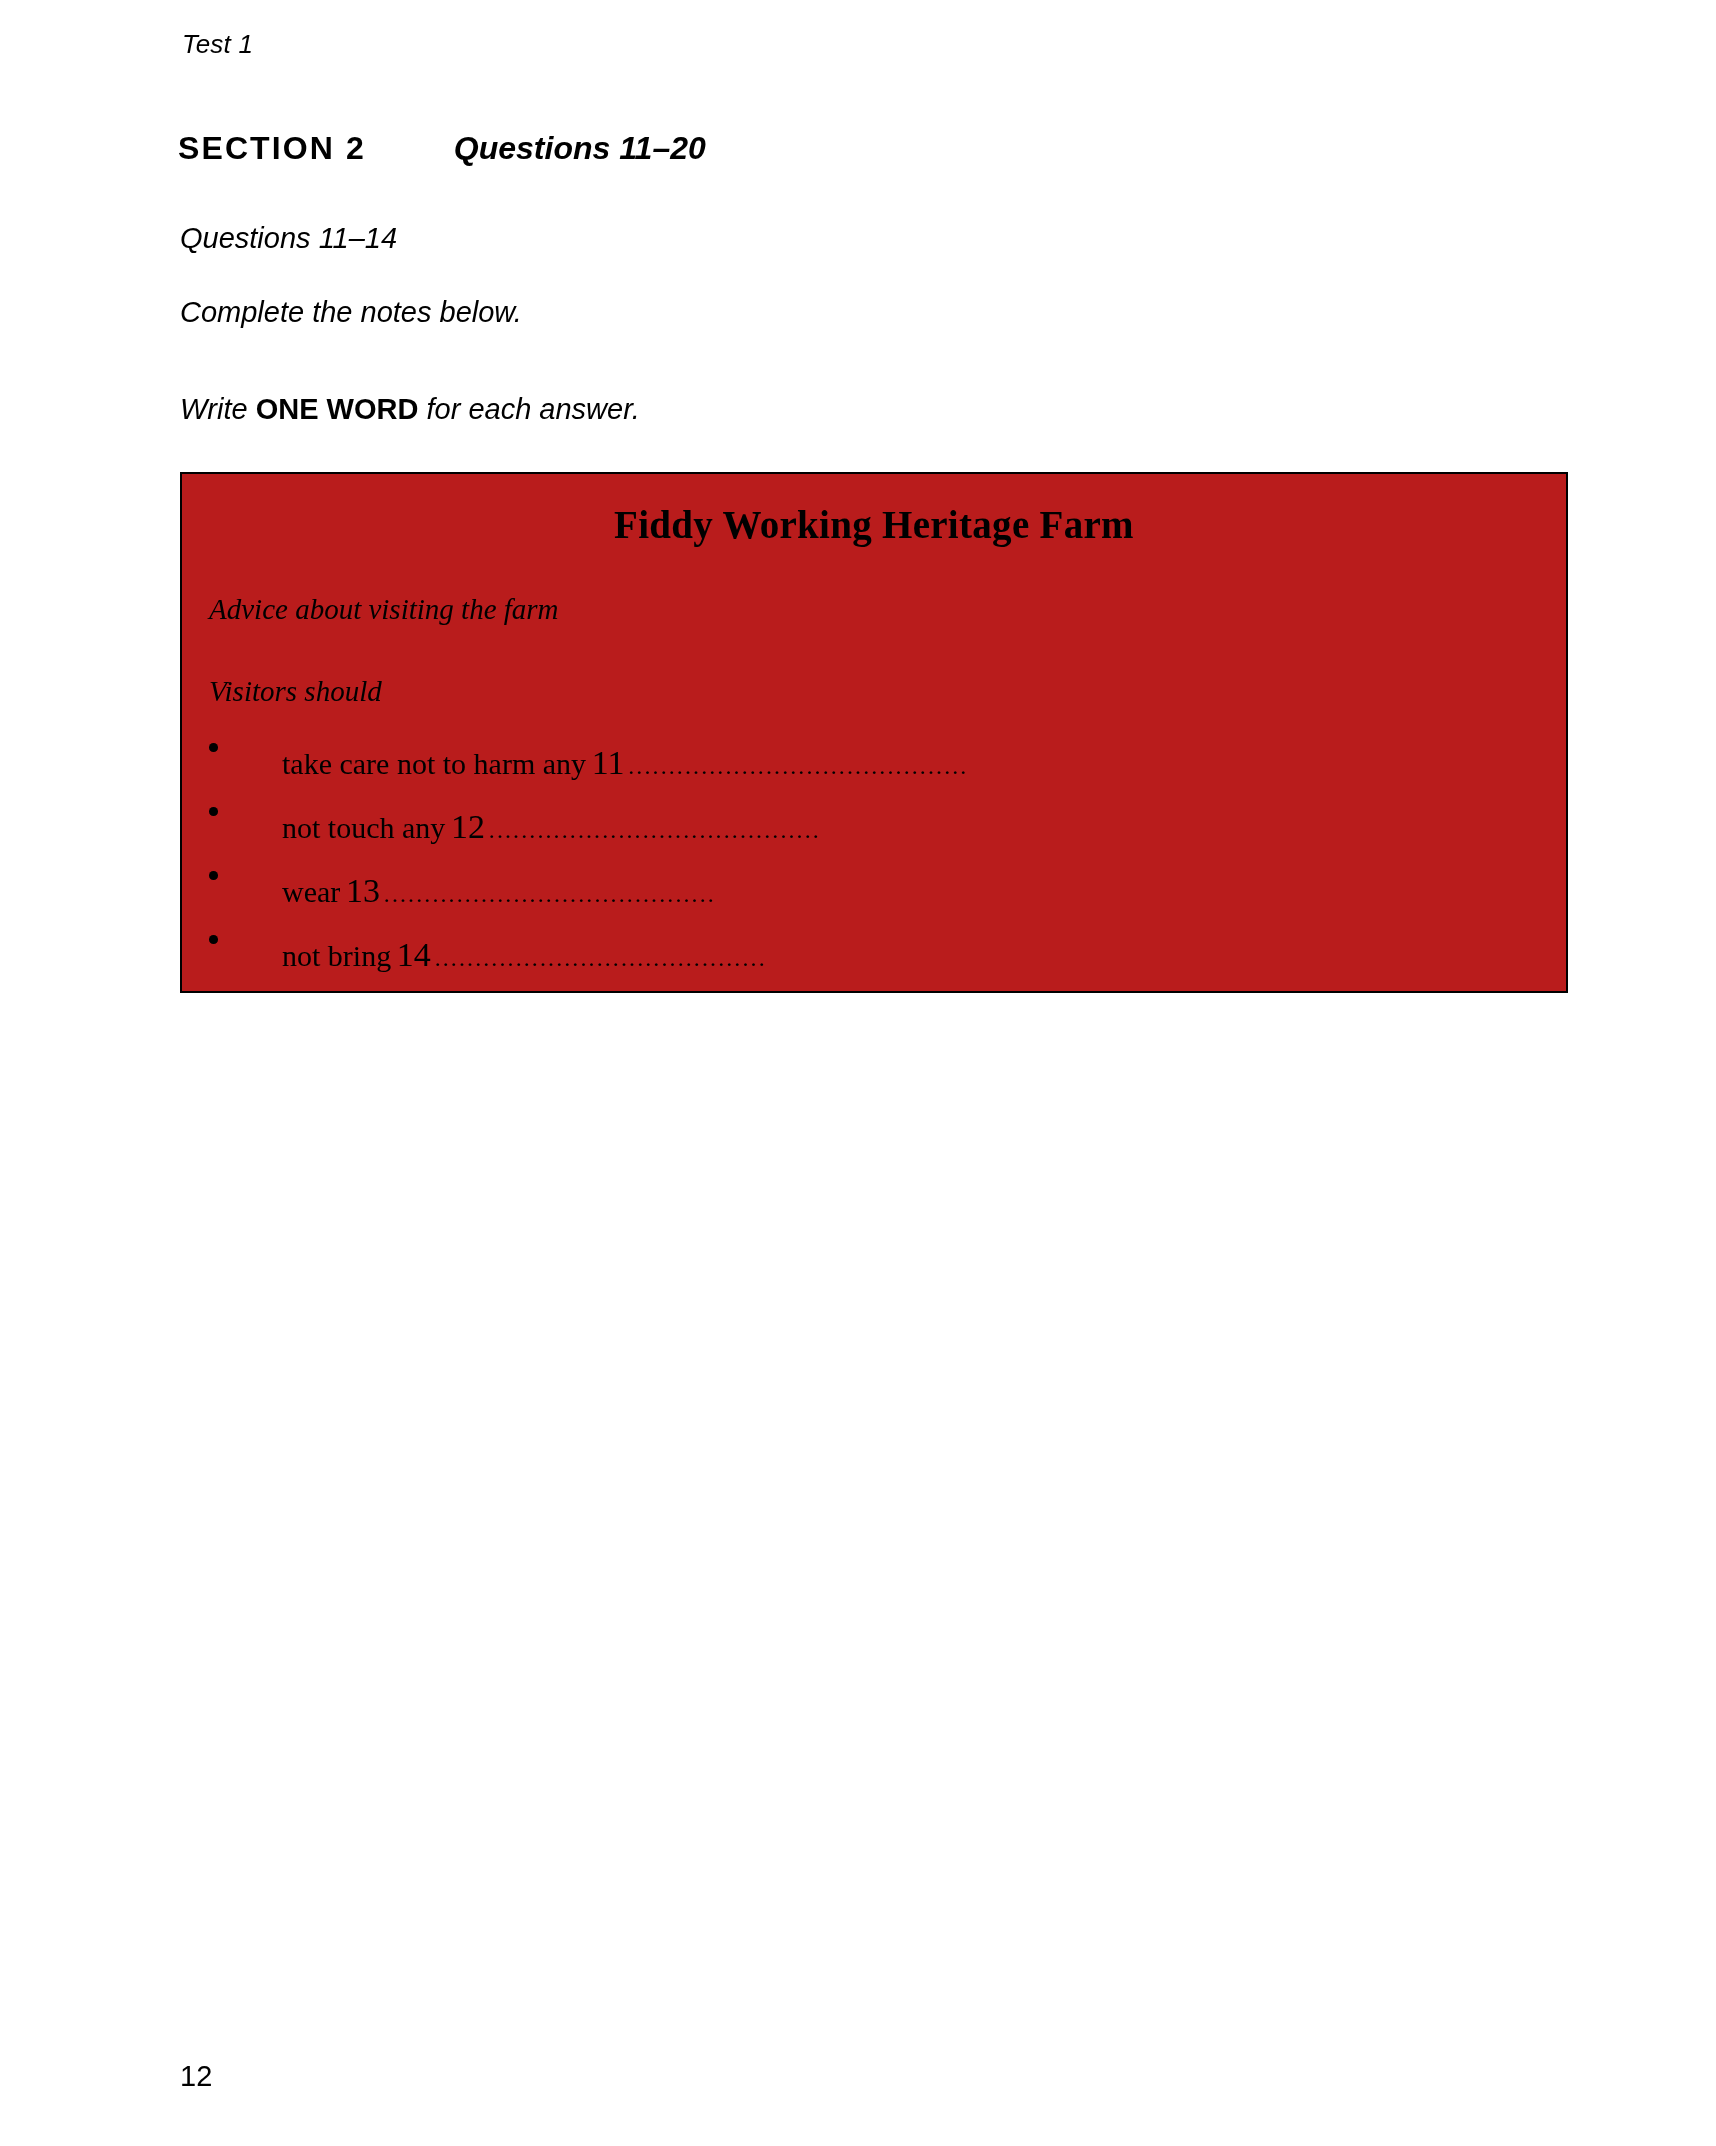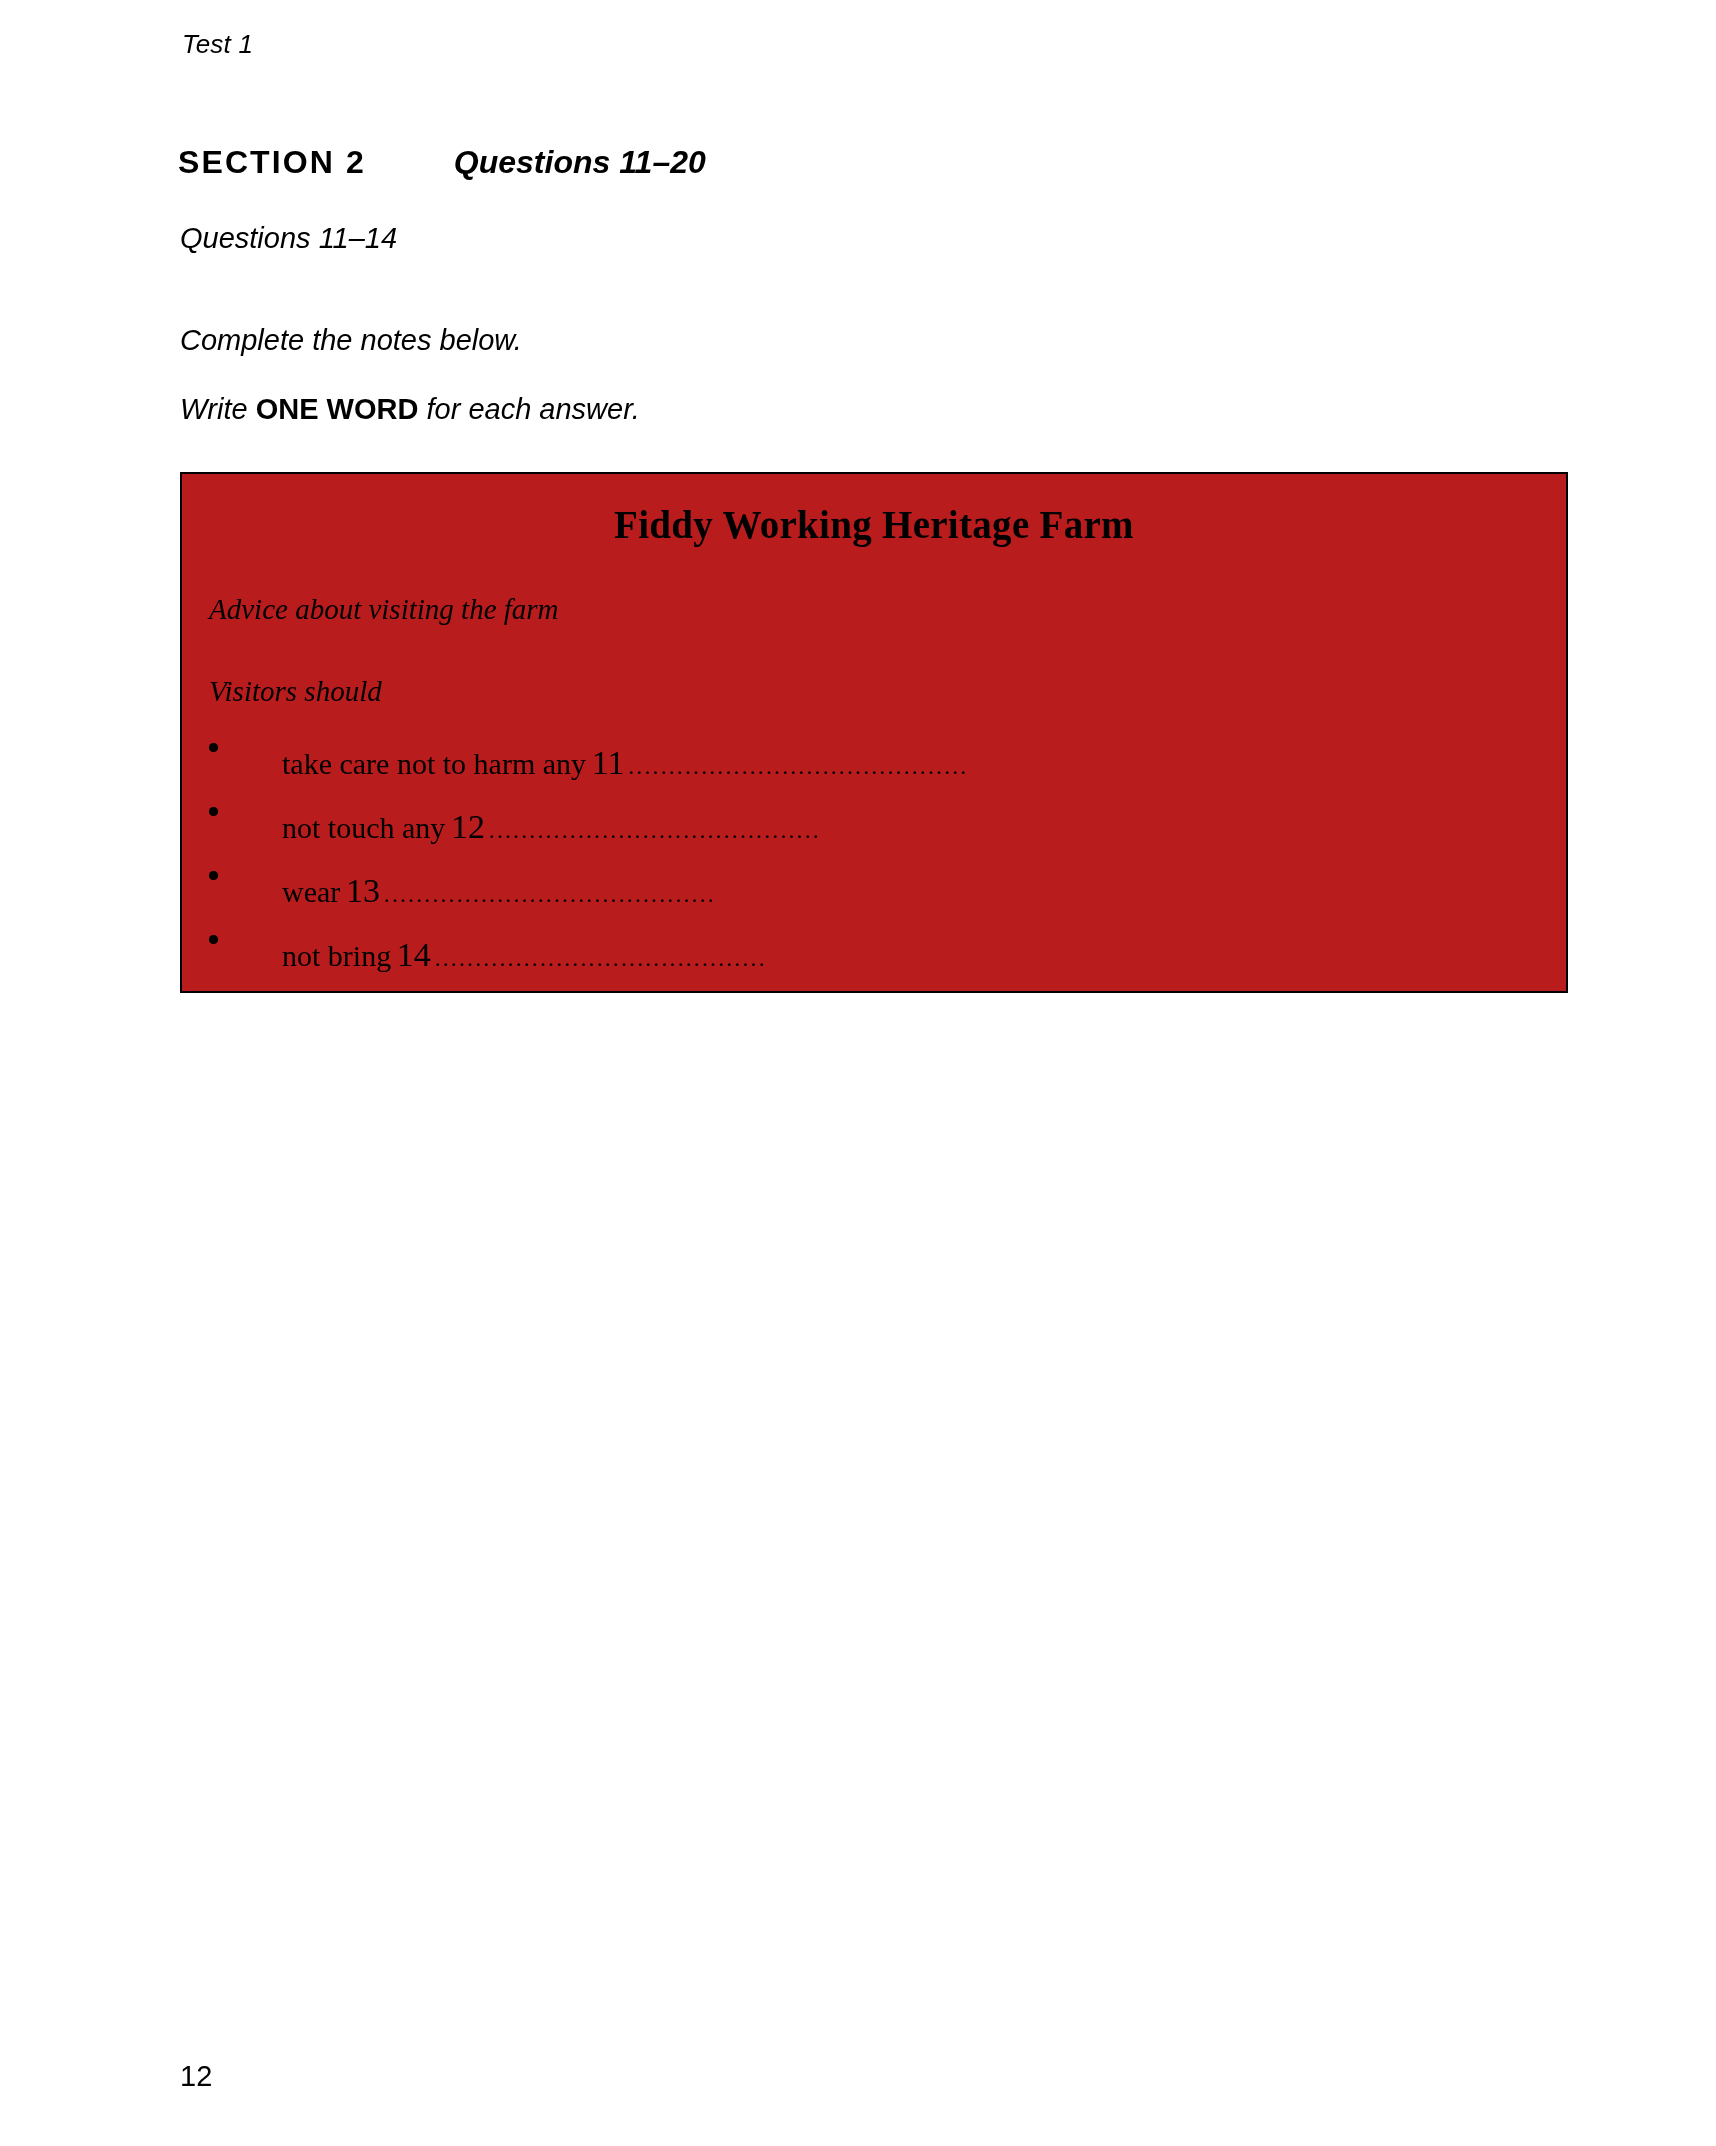--- a/index.html
+++ b/index.html
@@ -31,21 +31,21 @@
     font-family: "Liberation Sans", sans-serif;
     font-style: italic;
     font-size: 26px;
     letter-spacing: 0.2px;
   }
 
   
   .section-row {
     position: absolute;
     left: 178px;
-    top: 144px;
+    top: 130px;
     width: 1357px;
     display: flex;
     align-items: center;
   }
   .section-label {
     font-family: "Liberation Sans", sans-serif;
     font-weight: bold;
     font-size: 32px;
     letter-spacing: 2.1px;
     white-space: pre;
@@ -61,21 +61,21 @@
 
   .instr {
     position: absolute;
     left: 180px;
     font-family: "Liberation Sans", sans-serif;
     font-style: italic;
     font-size: 29px;
     white-space: pre;
   }
   .instr-qrange { top: 222px; }
-  .instr-complete { top: 324px; }
+  .instr-complete { top: 296px; }
   .instr-write { top: 393px; }
   .instr-write b {
     font-weight: bold;
     font-style: normal;
   }
 
   
   .note-box {
     position: absolute;
     left: 180px;

